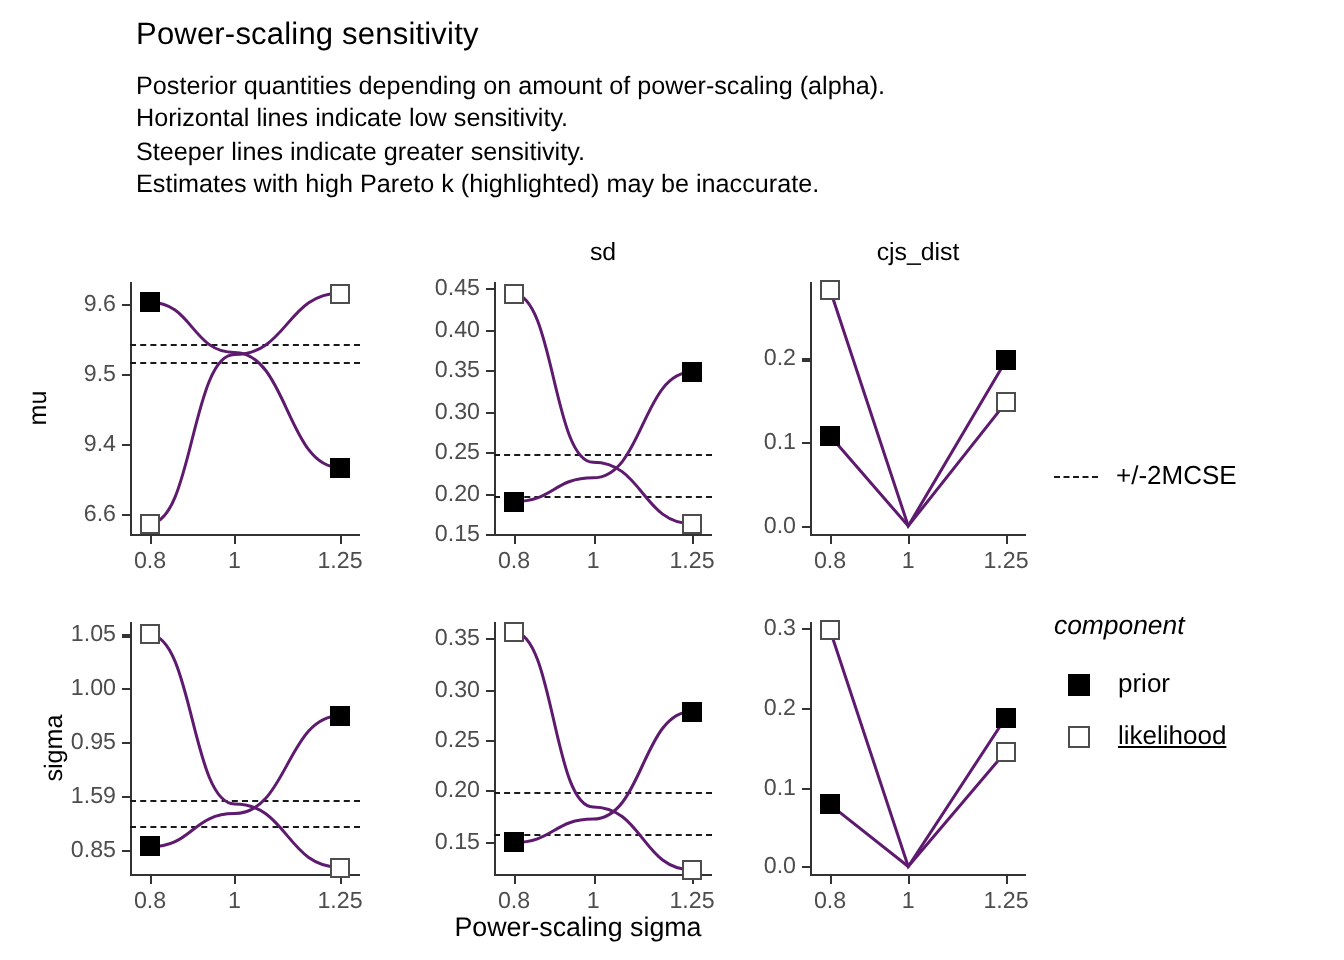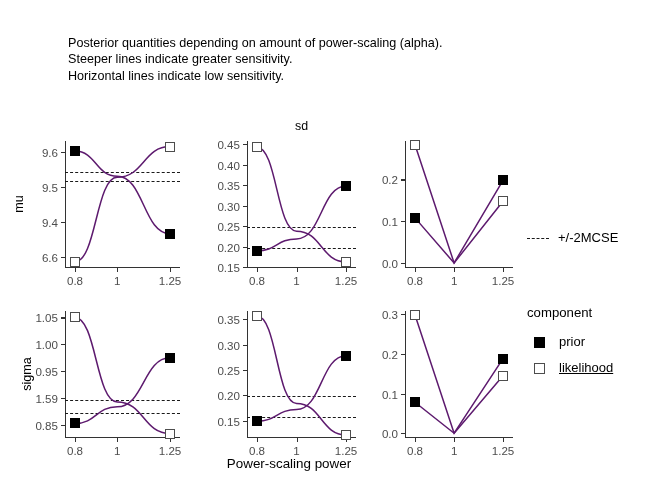--- a/index.html
+++ b/index.html
@@ -81,35 +81,37 @@
     white-space:nowrap;text-align:center;
   }
 
   
   .legend{position:absolute;}
   .legend-dashline{
     position:absolute;width:22px;height:0;
     border-top:1.8px dashed #1a1a1a;
   }
   .legend-text{position:absolute;font-size:13px;color:#000;white-space:nowrap;}
-  .legend-head{position:absolute;font-size:13.2px;color:#000;white-space:nowrap;}
+  .legend-head{position:absolute;font-size:13.2px;color:#000;white-space:nowrap;font-style:italic;}
   .legend-sq{position:absolute;box-sizing:border-box;}
   .legend-sq.prior{background:#000;border:1px solid #000;}
   .legend-sq.likelihood{background:#fff;border:1.3px solid #4d4d4d;}
 </style>
 </head>
 <body>
 
 <div id="root">
 
+  <div class="title">Power-scaling sensitivity</div>
 
   <div class="subtitle">
     <div>Posterior quantities depending on amount of power-scaling (alpha).</div>
+    <div>Horizontal lines indicate low sensitivity.</div>
     <div>Steeper lines indicate greater sensitivity.</div>
-    <div>Horizontal lines indicate low sensitivity.</div>
+    <div>Estimates with high Pareto k (highlighted) may be inaccurate.</div>
   </div>
 
   <div id="panels-host">
       <div class="panel" style="left: 65px; top: 141px; width: 115px; height: 127px;">
         <div class="plotarea">
           <div class="axisline v-axis"></div>
           <div class="axisline h-axis"></div>
           <div class="tick-y" style="top: 115.835px;"></div>
           <div class="ylab" style="top: 115.835px;">6.6</div>
           <div class="tick-y" style="top: 80.9451px;"></div>
@@ -285,31 +287,32 @@
             <path d="M10.00,3.97 L49.11,122.24 L98.00,64.69" fill="none" stroke="#5d1a6e" stroke-width="1.5"></path>
           </svg>
           <div class="marker prior" style="left: 5px; top: 86.28px; width: 10px; height: 10px;"></div>
           <div class="marker prior" style="left: 93px; top: 42.63px; width: 10px; height: 10px;"></div>
           <div class="marker likelihood" style="left: 5px; top: -1.03px; width: 10px; height: 10px;"></div>
           <div class="marker likelihood" style="left: 93px; top: 59.69px; width: 10px; height: 10px;"></div>
         </div>
       </div>
     </div>
 
-  <div class="xtitle" id="xtitle" style="left: 65px; top: 456px; width: 448px;">Power-scaling power</div>
+  <div class="xtitle" id="xtitle" style="left: 65px; top: 456px; width: 448px;">Power-scaling sigma</div>
 
   <div class="legend">
     <div class="legend-dashline" style="left:527px;top:238px;"></div>
     <div class="legend-text" style="left:558px;top:230px;">+/-2MCSE</div>
 
     <div class="legend-head" style="left:527px;top:305px;">component</div>
 
     <div class="legend-sq prior" style="left:534px;top:337px;width:11px;height:11px;"></div>
     <div class="legend-text" style="left:559px;top:334px;">prior</div>
 
     <div class="legend-sq likelihood" style="left:534px;top:363px;width:11px;height:11px;"></div>
     <div class="legend-text" style="left:559px;top:360px;text-decoration:underline;">likelihood</div>
   </div>
 
     <div class="strip" style="left: 247px; top: 119px; width: 109px;">sd</div>
+    <div class="strip" style="left: 405px; top: 119px; width: 108px;">cjs_dist</div>
     <div class="rowlab" style="left: 10px; top: 197px; transform: rotate(-90deg);">mu</div>
     <div class="rowlab" style="left: 10px; top: 367px; transform: rotate(-90deg);">sigma</div>
   </div>
 
 </body></html>

